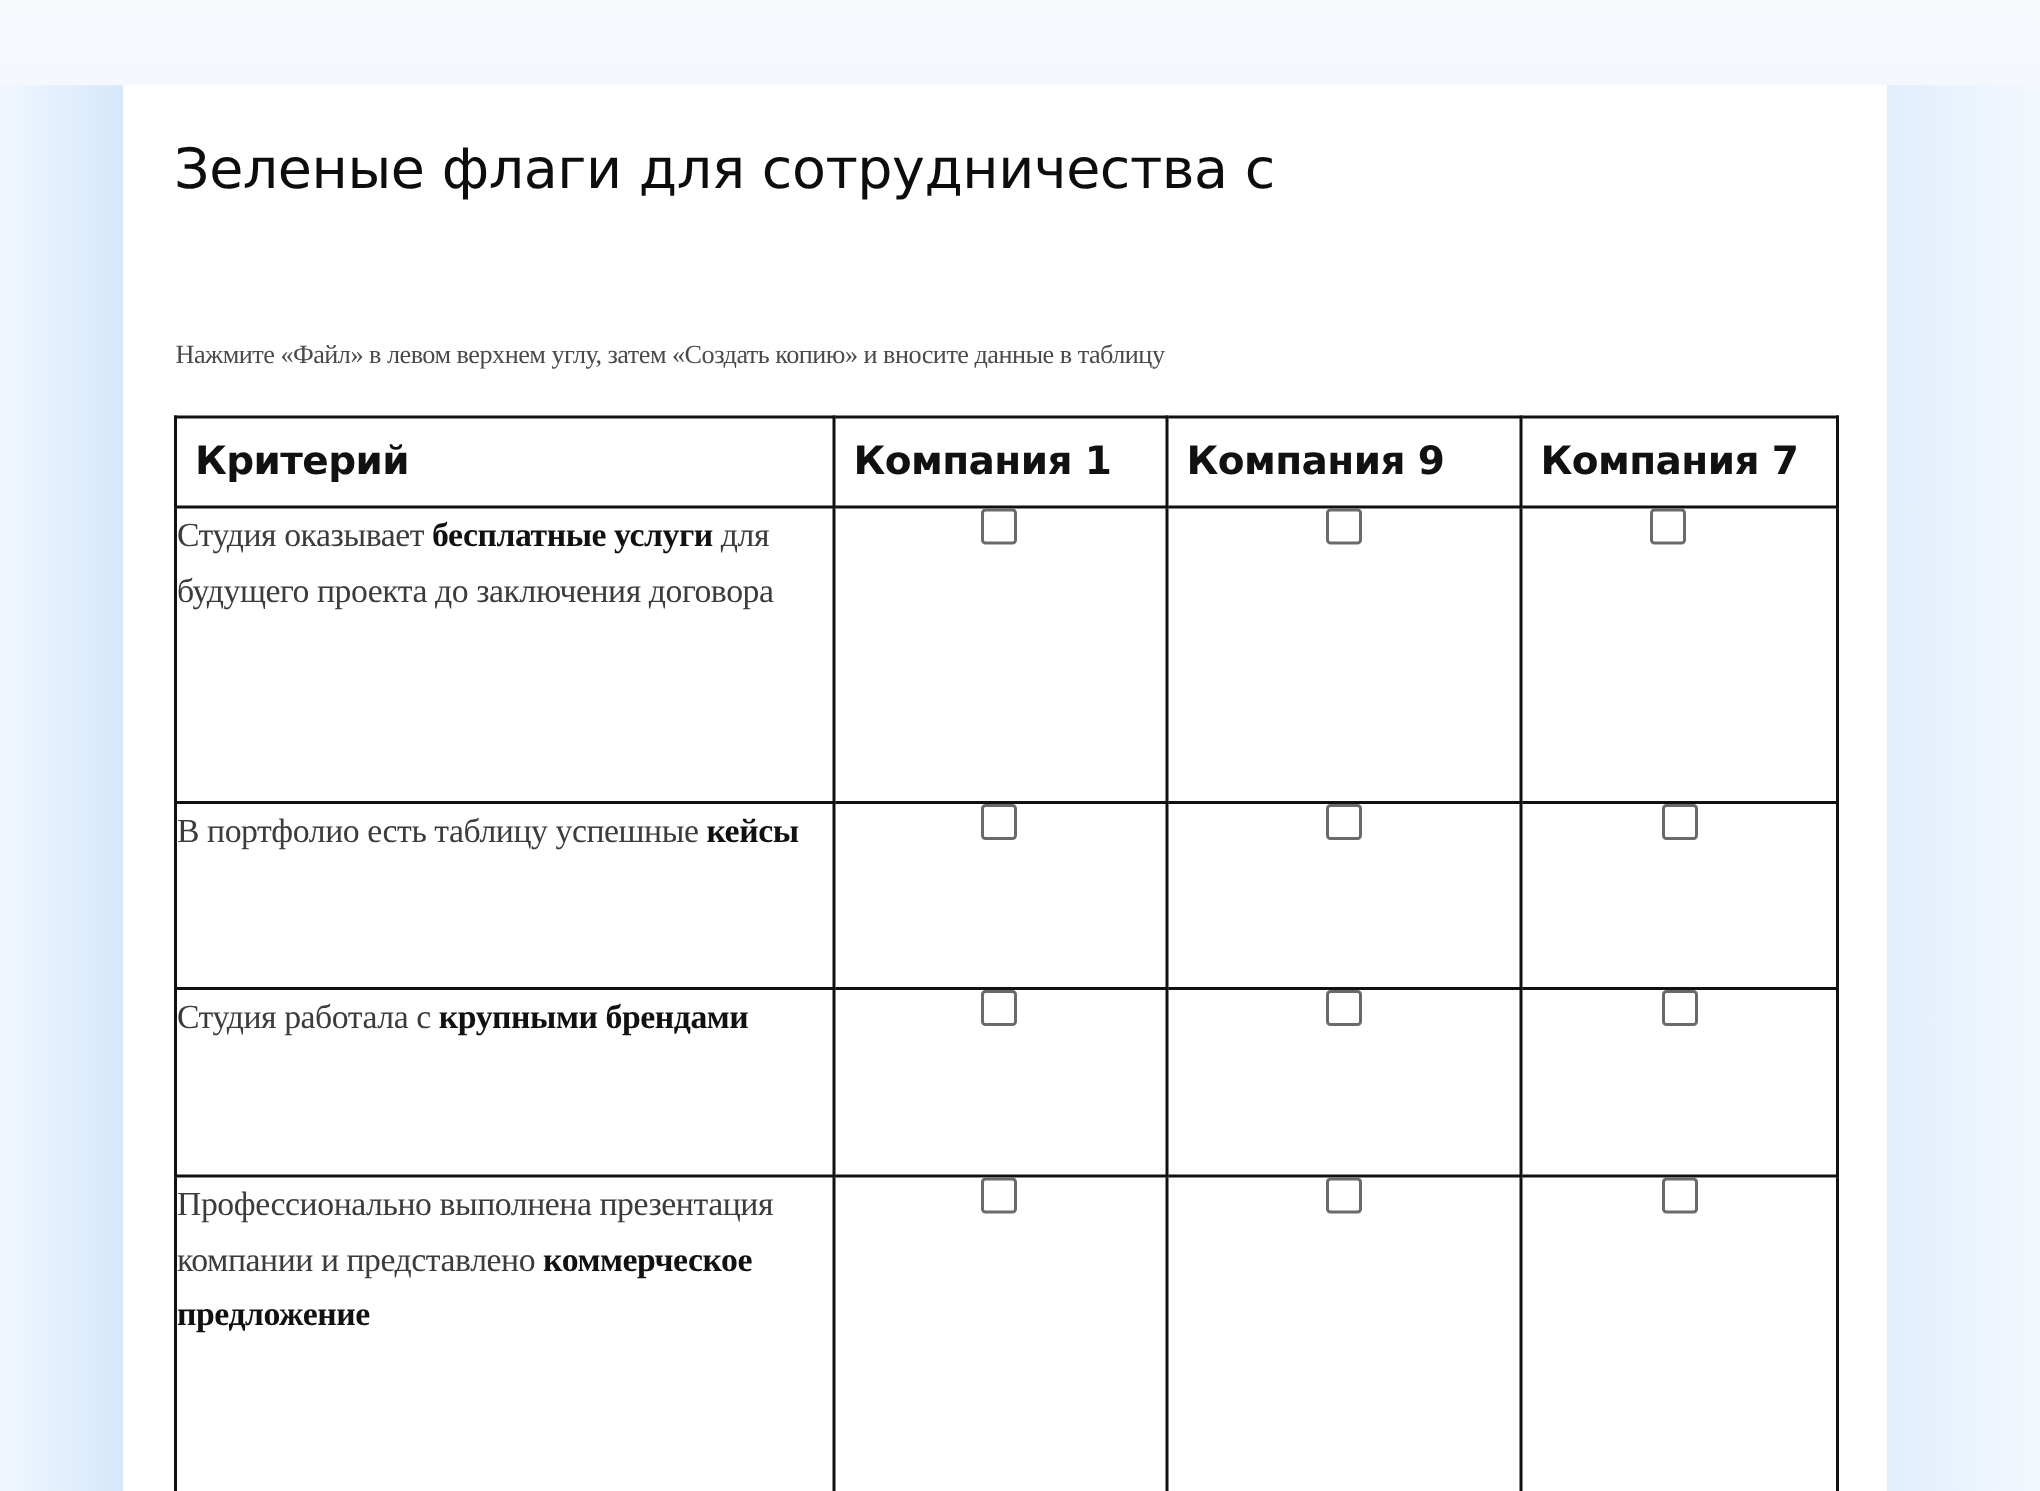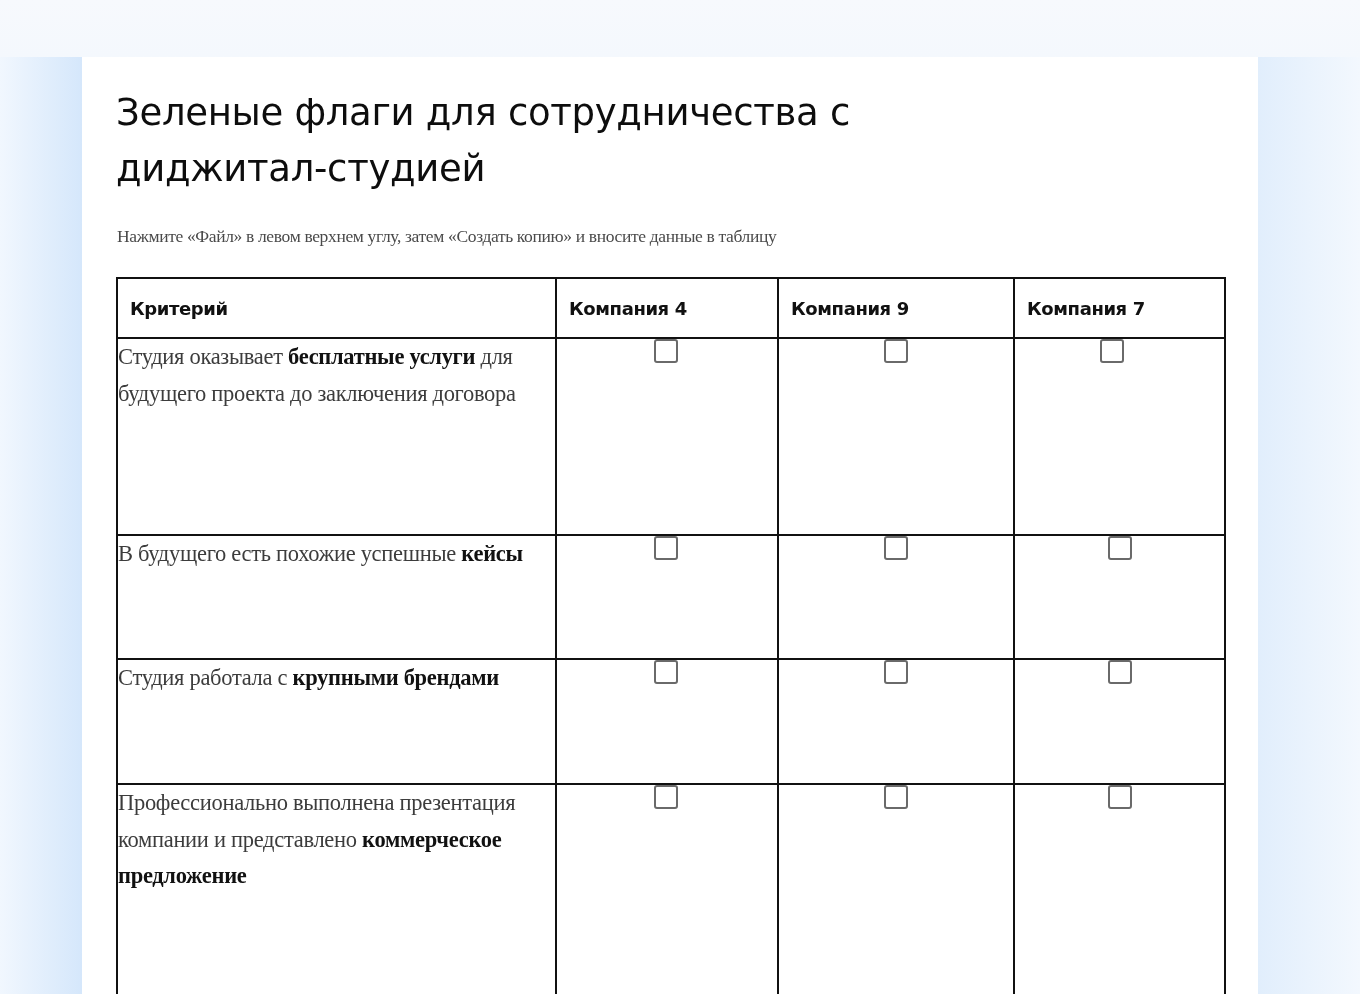--- a/index.html
+++ b/index.html
@@ -77,21 +77,21 @@
       border: 2px solid #111111;
       vertical-align: top;
       padding: 0;
       font-family: Liberation Serif, serif;
     }
     table.grid th {
       height: 58px;
       text-align: left;
       font-family: "DejaVu Sans", sans-serif;
       font-weight: bold;
-      font-size: 18px;
+      font-size: 26px;
       color: #111111;
       padding: 0 12px;
       vertical-align: middle;
       white-space: nowrap;
       letter-spacing: -0.4px;
     }
     .crit {
       padding: 14px 12px 0 12px;
       font-family: "DejaVu Sans", sans-serif;
       font-size: 22.5px;
@@ -126,49 +126,48 @@
 </head>
 <body>
 
 <div class="bg-top"></div>
 <div class="bg-left"></div>
 <div class="bg-right"></div>
 
 <div class="page">
   <h1 class="title">
     <span>Зеленые флаги для сотрудничества с</span><br>
-    <span>диджитал-студией</span>
   </h1>
 
   <div class="subtitle">Нажмите «Файл» в левом верхнем углу, затем «Создать копию» и вносите данные в таблицу</div>
 
   <table class="grid">
     <colgroup>
       <col style="width:439px">
       <col style="width:222px">
       <col style="width:236px">
       <col style="width:211px">
     </colgroup>
     <thead>
       <tr>
         <th>Критерий</th>
-        <th>Компания 4</th>
+        <th>Компания 1</th>
         <th>Компания 9</th>
         <th>Компания 7</th>
       </tr>
     </thead>
     <tbody>
       <tr class="r1">
         <td class="crit"><span>Студия оказывает </span><b>бесплатные услуги</b><span> для будущего проекта до заключения договора</span></td>
         <td class="cbcell"><span class="checkbox" style="position:relative;left:-1px;"></span></td>
         <td class="cbcell"><span class="checkbox"></span></td>
         <td class="cbcell"><span class="checkbox cb-shift"></span></td>
       </tr>
       <tr class="r2">
-        <td class="crit"><span>В будущего есть похожие успешные </span><b>кейсы</b></td>
+        <td class="crit"><span>В портфолио есть таблицу успешные </span><b>кейсы</b></td>
         <td class="cbcell"><span class="checkbox" style="position:relative;left:-1px;"></span></td>
         <td class="cbcell"><span class="checkbox"></span></td>
         <td class="cbcell"><span class="checkbox"></span></td>
       </tr>
       <tr class="r3">
         <td class="crit"><span>Студия работала с </span><b>крупными брендами</b></td>
         <td class="cbcell"><span class="checkbox" style="position:relative;left:-1px;"></span></td>
         <td class="cbcell"><span class="checkbox"></span></td>
         <td class="cbcell"><span class="checkbox"></span></td>
       </tr>

